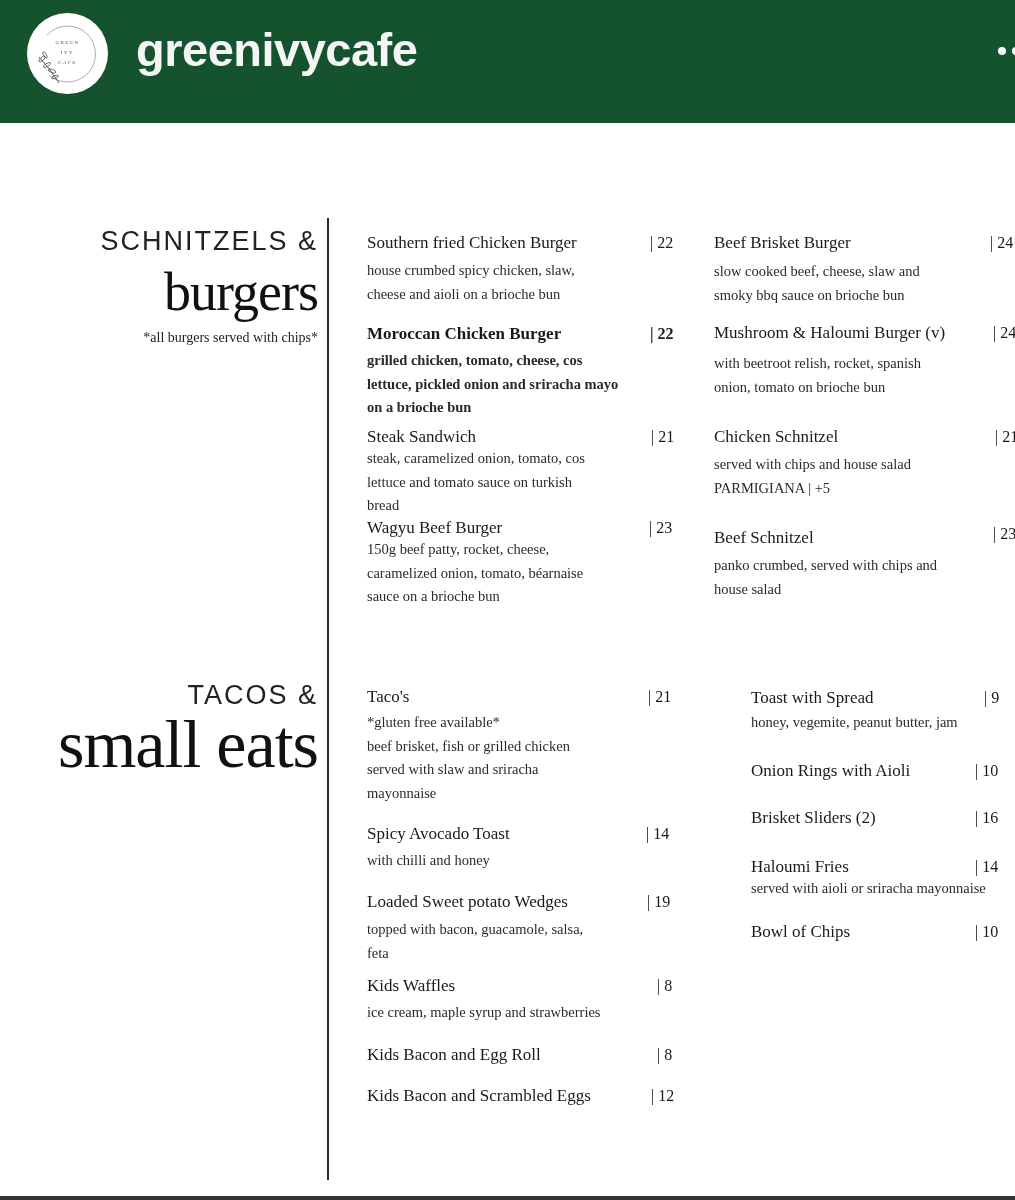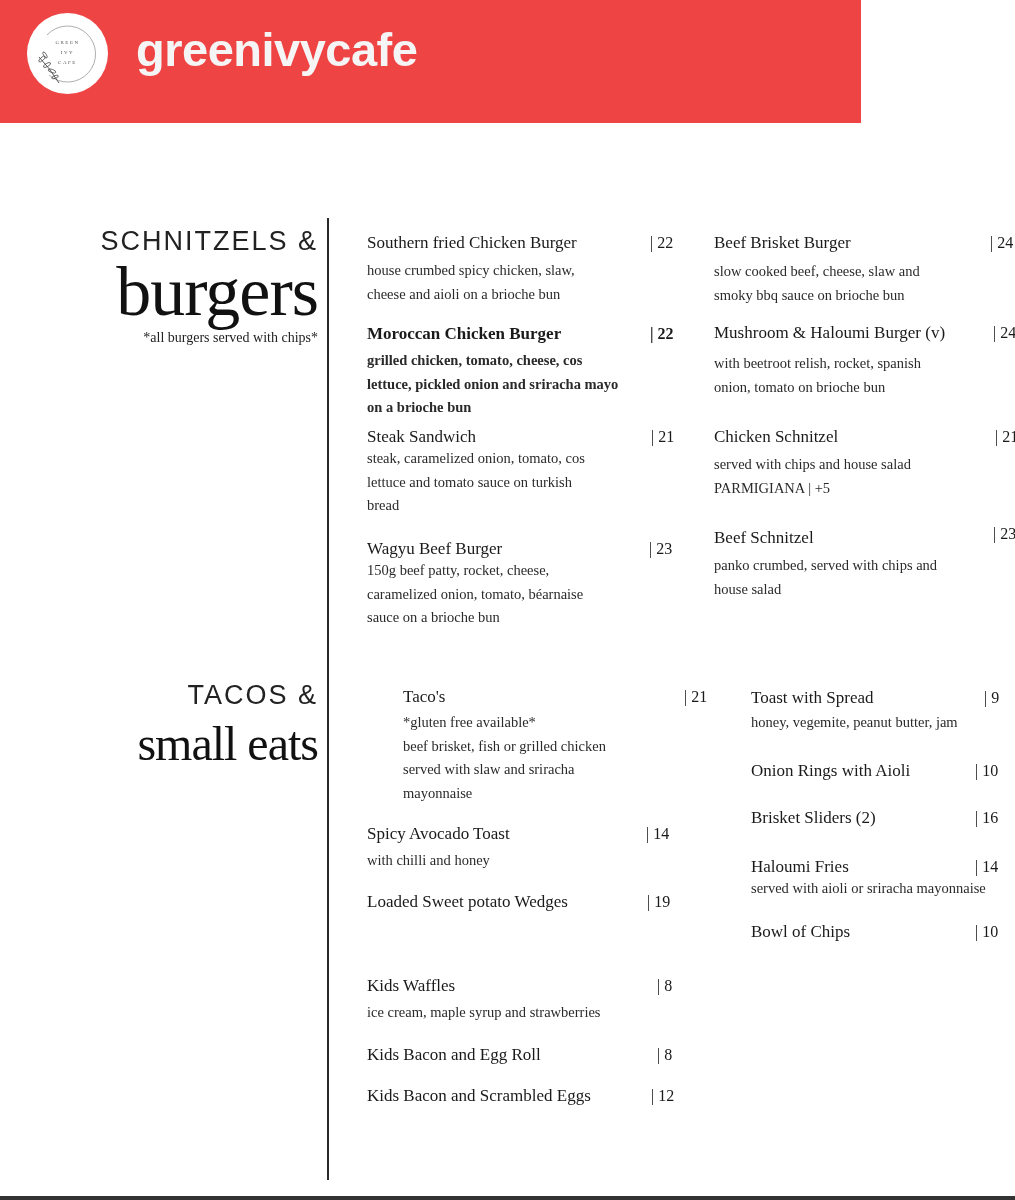--- a/index.html
+++ b/index.html
@@ -1,21 +1,21 @@
 <!DOCTYPE html>
 <html><head>
   <meta charset="utf-8">
   <style>
     * { box-sizing: border-box; margin: 0; padding: 0; }
     html, body { width: 1015px; height: 1200px; overflow: hidden; background: #ffffff; }
     body { position: relative; font-family: "DejaVu Serif", serif; color: #1a1a1a; }
 
     .topbar {
-      position: absolute; left: 0; top: 0; width: 861px; height: 123px;
-      background: #ef4444;
+      position: absolute; left: 0; top: 0; width: 1015px; height: 123px;
+      background: #14532d;
     }
     .avatar {
       position: absolute; left: 27px; top: 13px; width: 81px; height: 81px;
       border-radius: 50%; background: #ffffff; overflow: hidden;
     }
     .avatar svg { position: absolute; left: 0; top: 0; }
     .avatar-text {
       position: absolute; left: 0; width: 81px; text-align: center;
       font-family: "Liberation Serif", serif; font-size: 5px; letter-spacing: 1.5px; color: #555;
     }
@@ -36,21 +36,21 @@
     .bottom-strip {
       position: absolute; left: 0; top: 1196px; width: 1015px; height: 4px; background: #333;
     }
 
     .sec-head { position: absolute; text-align: right; margin-left: 28px; }
     .sec-small {
       font-family: "Liberation Sans", sans-serif; font-weight: normal;
       font-size: 27px; letter-spacing: 2px; color: #222; line-height: 30px;
     }
     .sec-big {
-      font-family: "Liberation Serif", serif; font-size: 70px; line-height: 64px; color: #111;
+      font-family: "Liberation Serif", serif; font-size: 54px; line-height: 64px; color: #111;
       letter-spacing: -1px;
     }
     .sec-note {
       font-family: "Liberation Serif", serif; font-size: 14px; color: #222; margin-top: 6px;
     }
 
     .item { position: absolute; }
     .item-name {
       font-family: "Liberation Serif", serif; font-size: 17px; color: #1a1a1a;
       white-space: nowrap; line-height: 20px;
@@ -119,21 +119,21 @@
 <div class="item" style="left:367px; top:427px; width:312px;">
   <div class="item-name">Steak Sandwich</div>
   <div class="item-price" style="left:284px;">| 21</div>
   <div style="">
     <div class="item-desc">steak, caramelized onion, tomato, cos</div>
     <div class="item-desc">lettuce and tomato sauce on turkish</div>
     <div class="item-desc">bread</div>
   </div>
 </div>
 
-<div class="item" style="left:367px; top:539px; width:312px;">
+<div class="item" style="left:367px; top:518px; width:312px;">
   <div class="item-name">Wagyu Beef Burger</div>
   <div class="item-price" style="left:282px;">| 23</div>
   <div style="margin-top:0px">
     <div class="item-desc">150g beef patty, rocket, cheese,</div>
     <div class="item-desc">caramelized onion, tomato, béarnaise</div>
     <div class="item-desc">sauce on a brioche bun</div>
   </div>
 </div>
 
 <div class="item" style="left:714px; top:233px; width:310px;">
@@ -167,24 +167,24 @@
   <div class="item-name" style="margin-top:0;">Beef Schnitzel</div>
   <div class="item-price" style="left:279px; top:-4px;">| 23</div>
   <div style="margin-top:6px">
     <div class="item-desc">panko crumbed, served with chips and</div>
     <div class="item-desc">house salad</div>
   </div>
 </div>
 
 <div class="sec-head" style="left:0px; top:680px; width:290px;">
   <div class="sec-small">TACOS &amp;</div>
-  <div class="sec-big" style="font-size:48px; margin-top:2px;">small eats</div>
-</div>
-
-<div class="item" style="left:367px; top:687px; width:312px;margin-left:36px;">
+  <div class="sec-big" style="font-size:68px; margin-top:2px;">small eats</div>
+</div>
+
+<div class="item" style="left:367px; top:687px; width:312px;">
   <div class="item-name">Taco's</div>
   <div class="item-price" style="left:281px;">| 21</div>
   <div style="margin-top:4px">
     <div class="item-desc">*gluten free available*</div>
     <div class="item-desc">beef brisket, fish or grilled chicken</div>
     <div class="item-desc">served with slaw and sriracha</div>
     <div class="item-desc">mayonnaise</div>
   </div>
 </div>
 
@@ -192,20 +192,24 @@
   <div class="item-name">Spicy Avocado Toast</div>
   <div class="item-price" style="left:279px;">| 14</div>
   <div style="margin-top:5px">
     <div class="item-desc">with chilli and honey</div>
   </div>
 </div>
 
 <div class="item" style="left:367px; top:892px; width:312px;">
   <div class="item-name">Loaded Sweet potato Wedges</div>
   <div class="item-price" style="left:280px;">| 19</div>
+  <div style="margin-top:6px">
+    <div class="item-desc">topped with bacon, guacamole, salsa,</div>
+    <div class="item-desc">feta</div>
+  </div>
 </div>
 
 <div class="item" style="left:367px; top:976px; width:312px;">
   <div class="item-name">Kids Waffles</div>
   <div class="item-price" style="left:290px;">| 8</div>
   <div style="margin-top:5px">
     <div class="item-desc">ice cream, maple syrup and strawberries</div>
   </div>
 </div>
 

